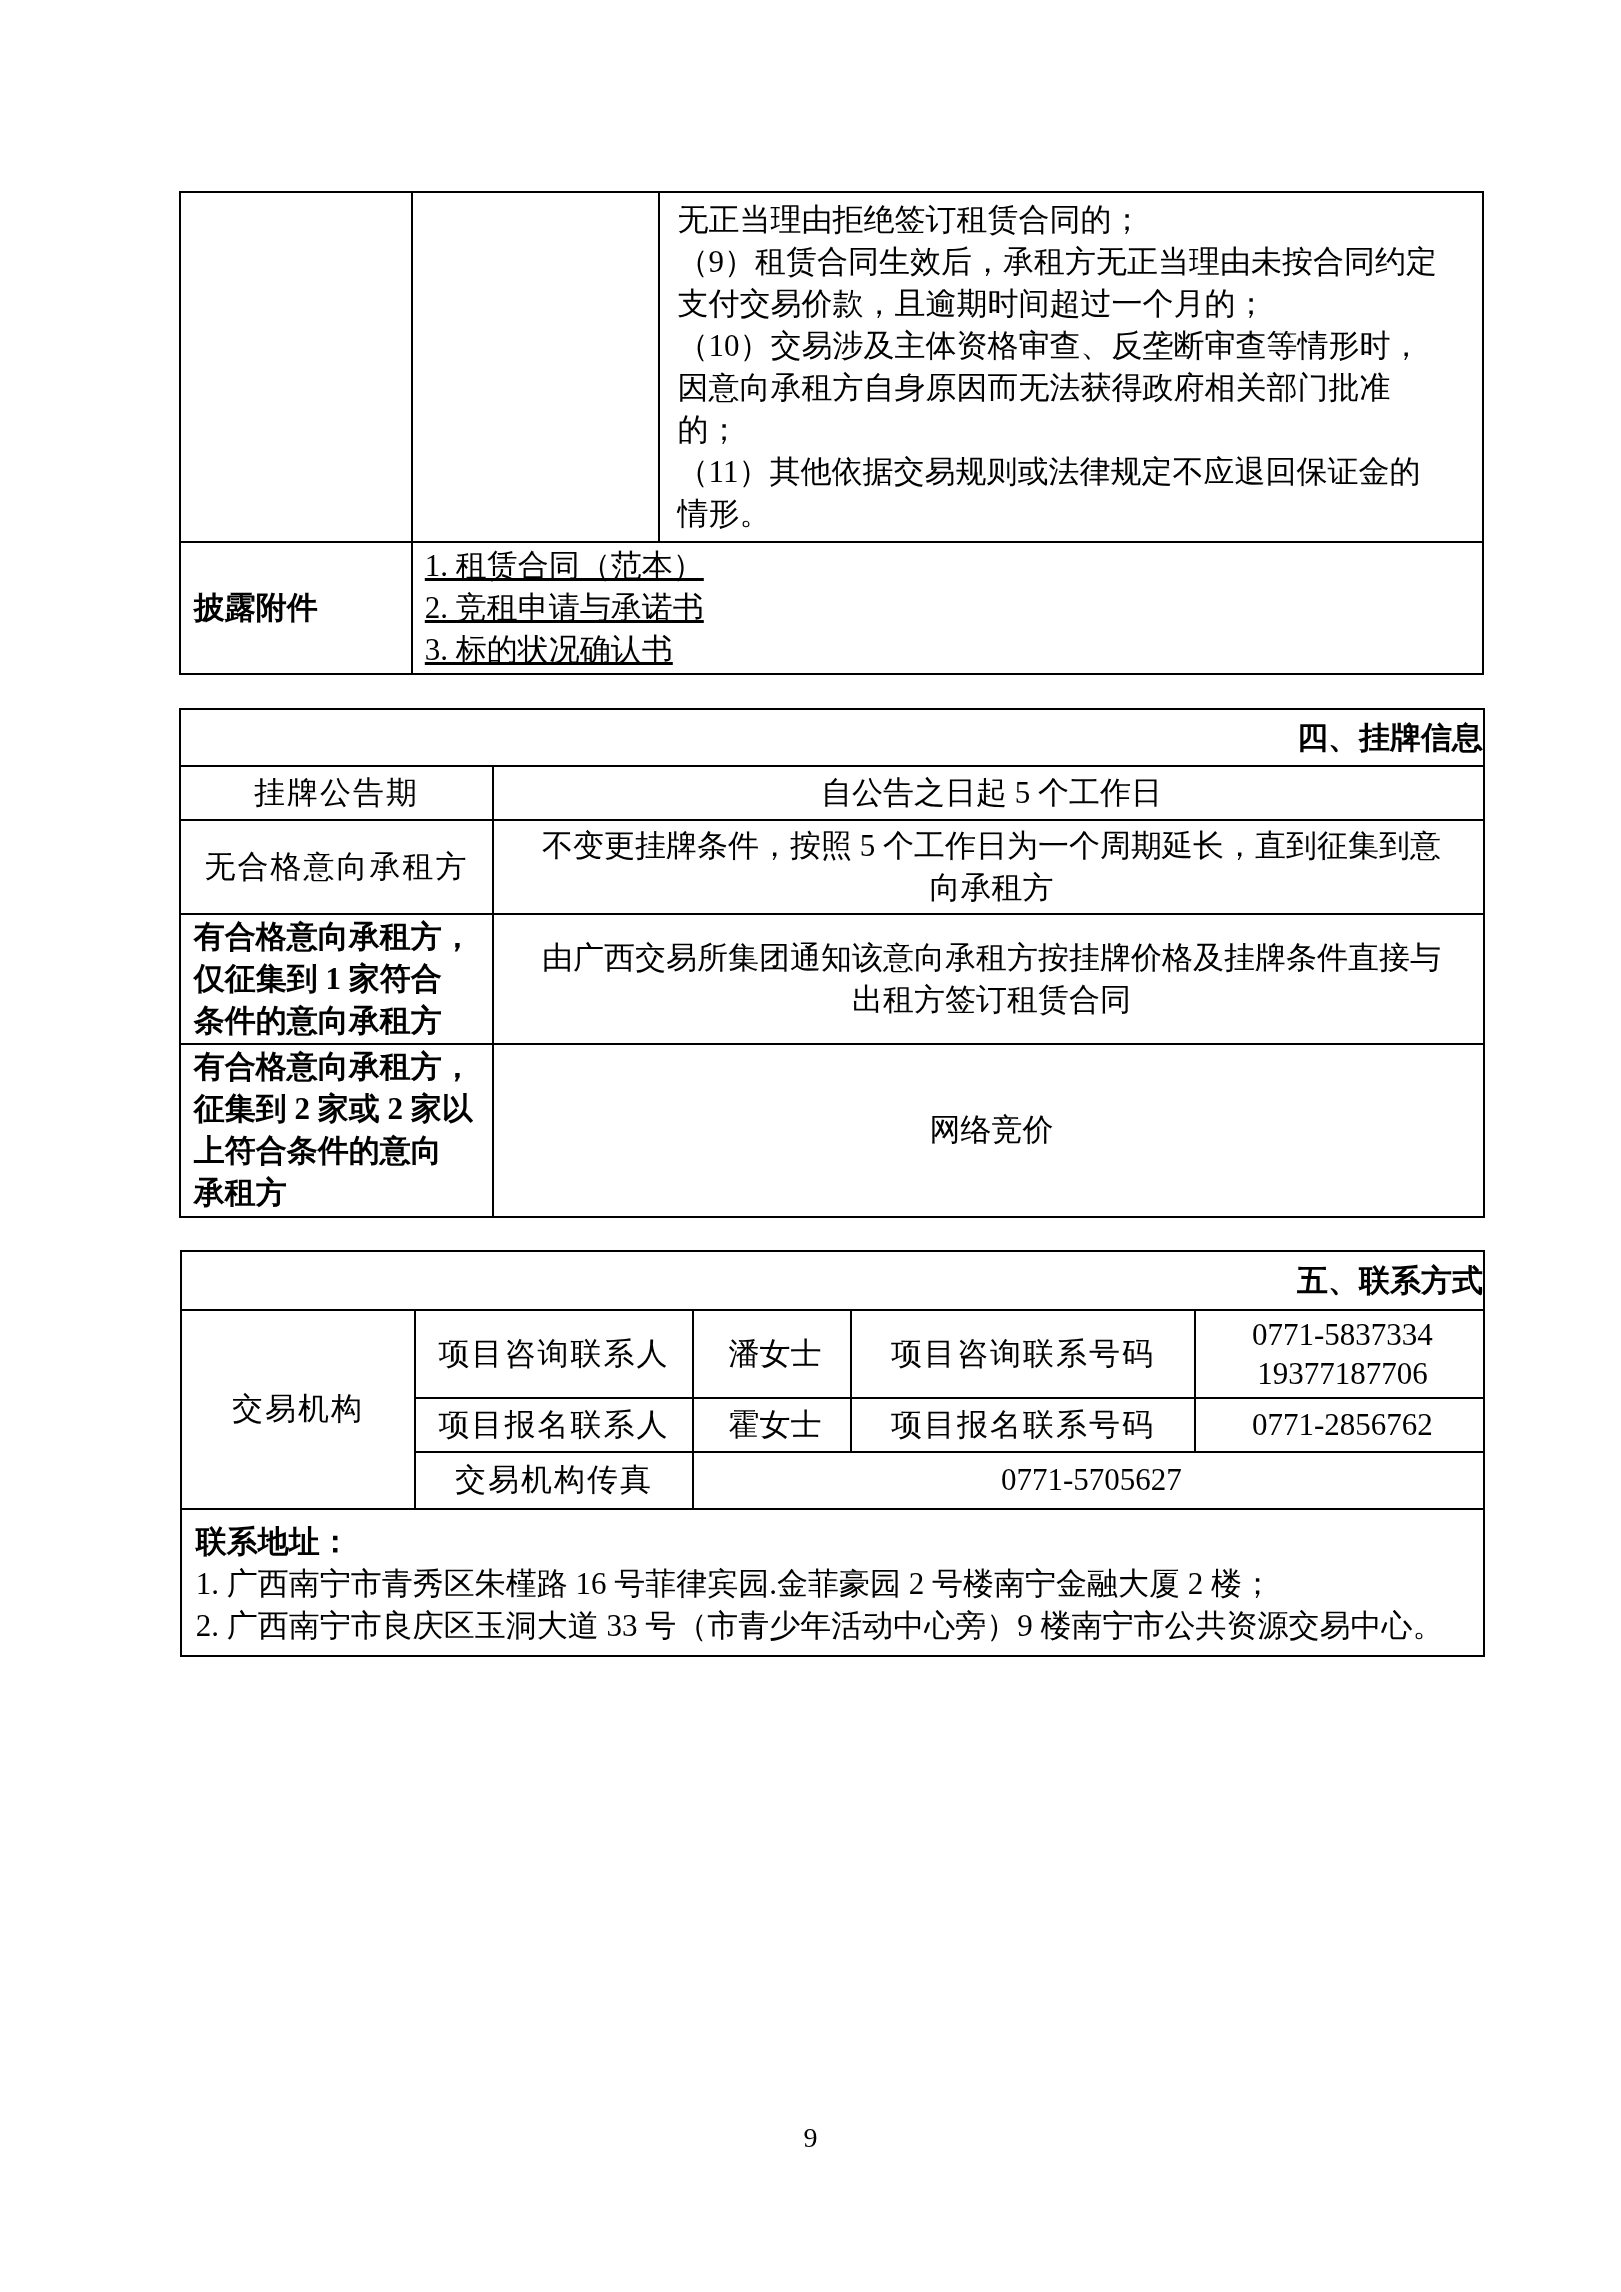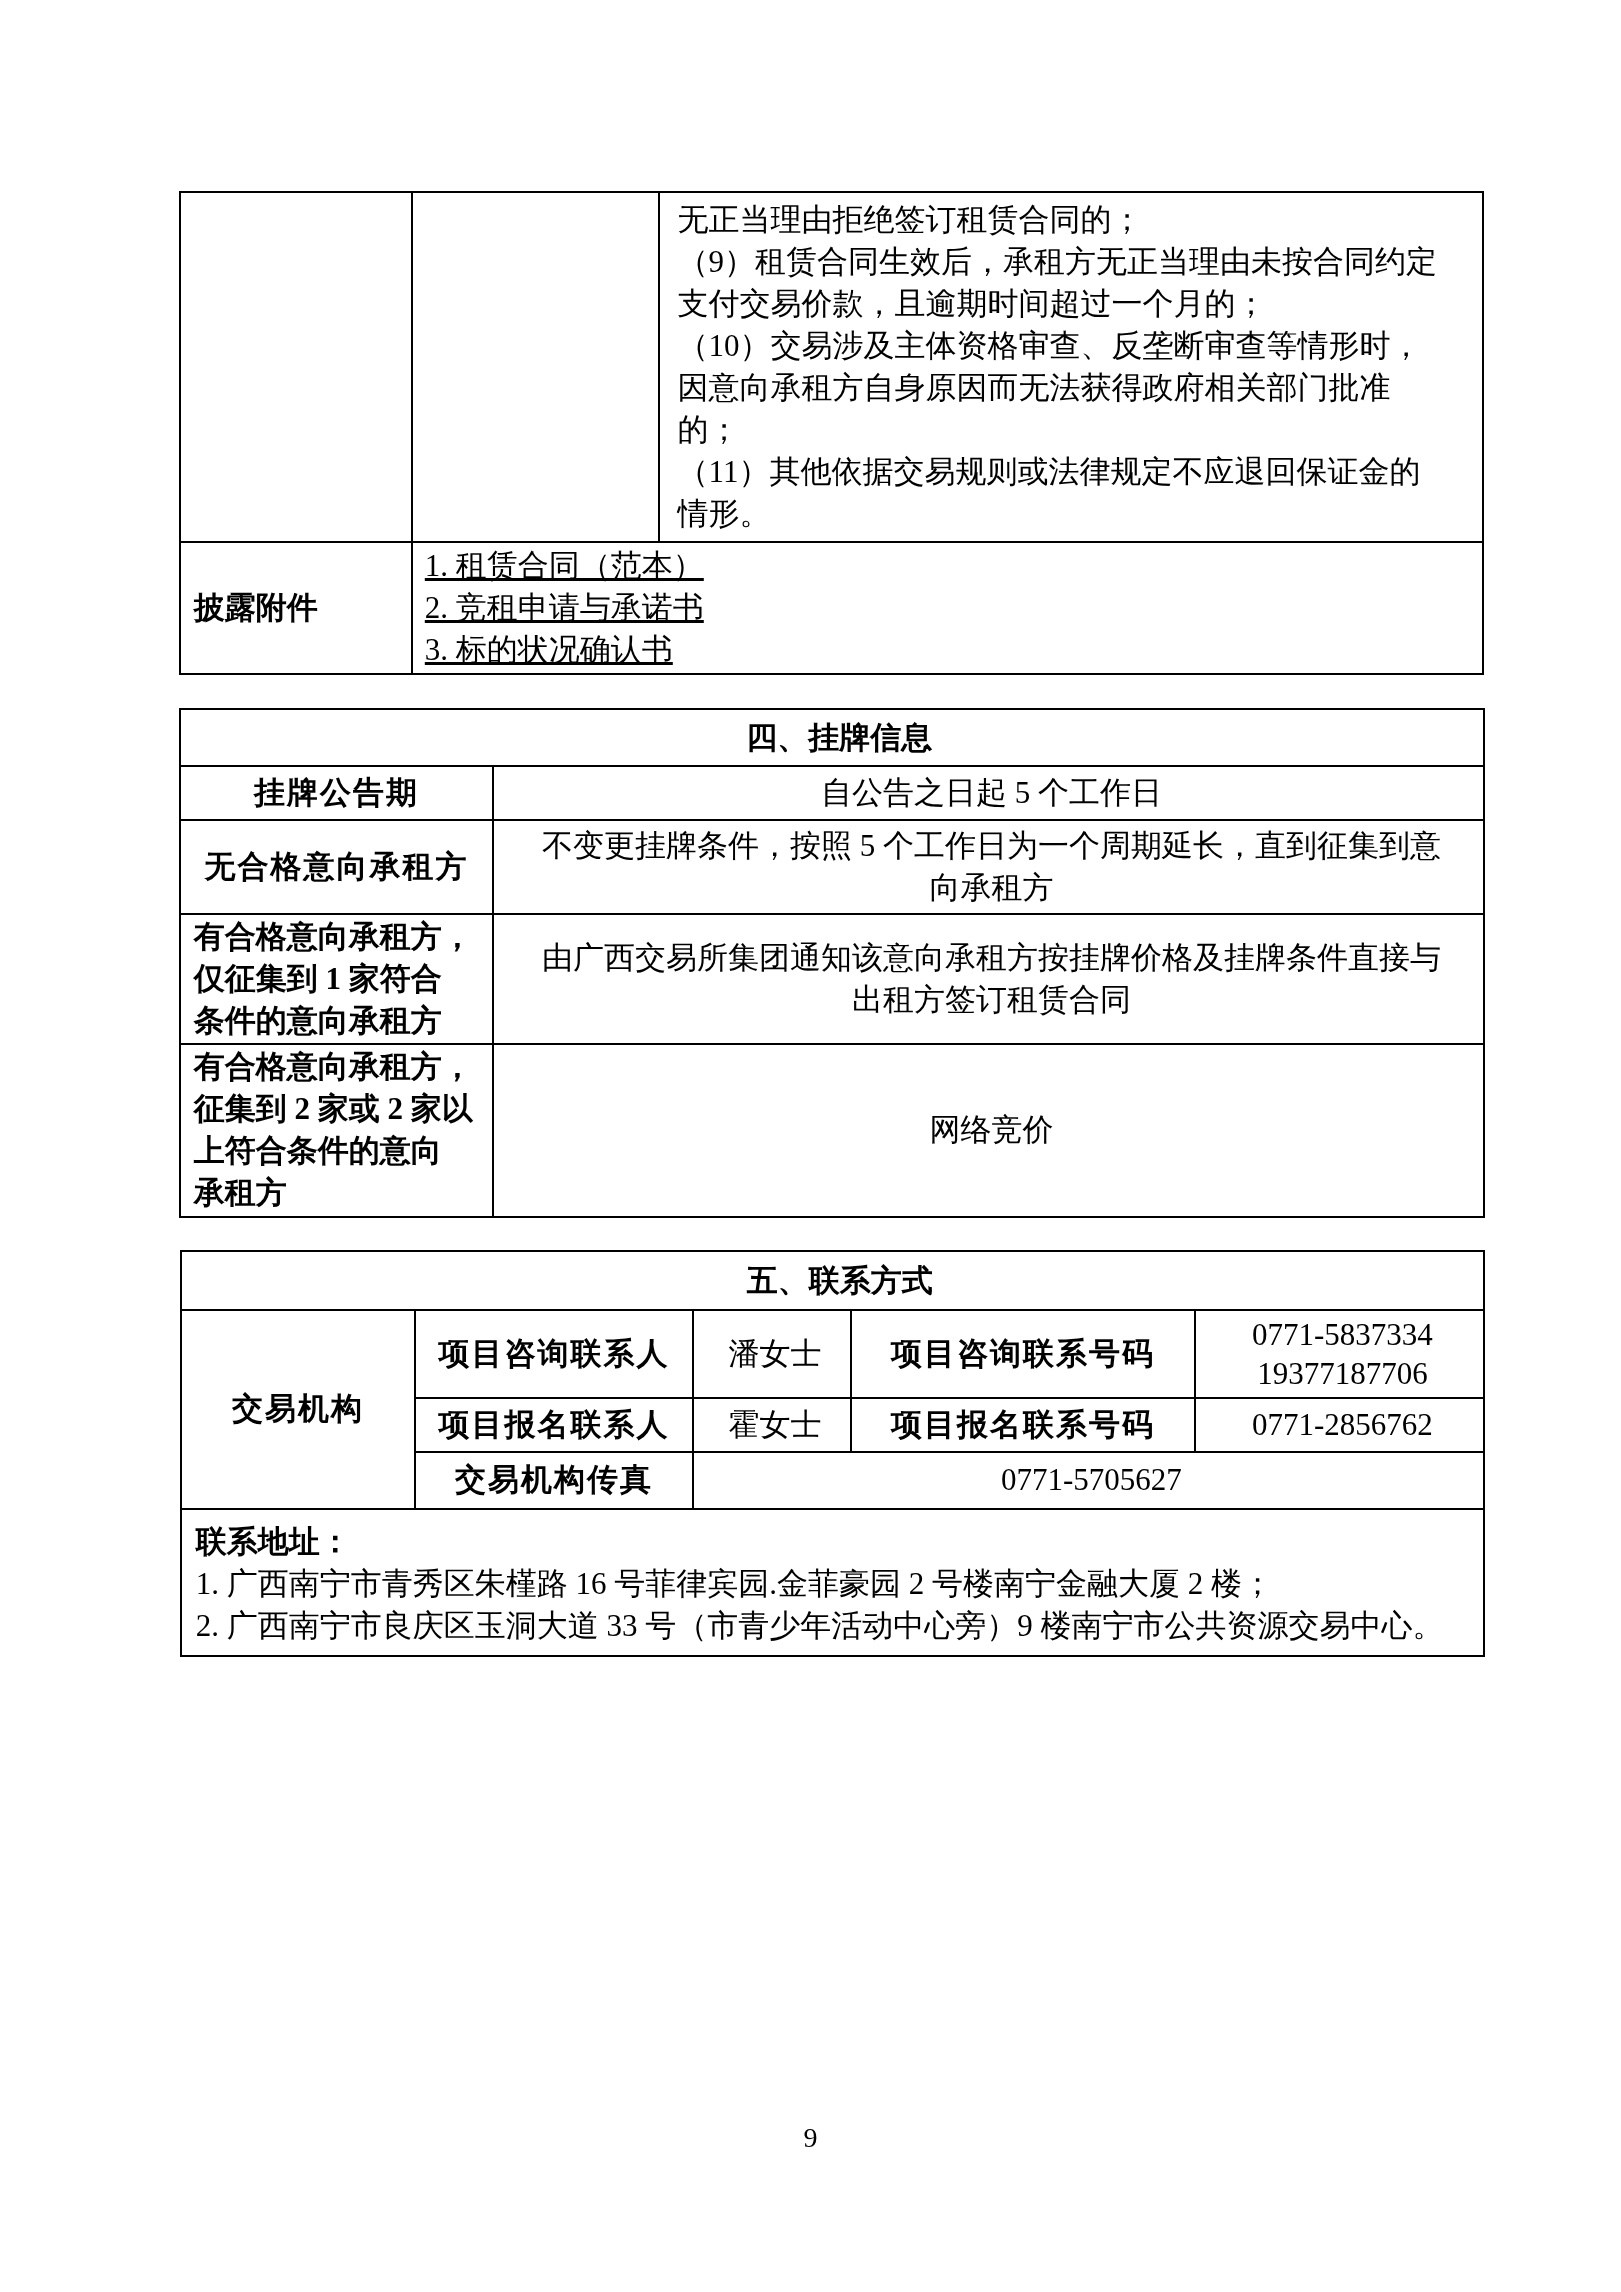--- a/index.html
+++ b/index.html
@@ -20,39 +20,39 @@
   table.doc td {
     border: 2px solid #000;
     font-size: 31px;
     line-height: 42px;
     vertical-align: middle;
     overflow: hidden;
   }
   .pre { white-space: pre-line; }
   .bold { font-weight: bold; }
   .lbl-center {
-    font-weight: bold;
+    font-weight: normal;
     text-align: center;
     letter-spacing: 2px;
     margin-top: 32px;
   }
   .lbl-left {
     font-weight: bold;
     text-align: left;
     padding-left: 12.7px;
     padding-right: 5.9px;
   }
   .val {
     text-align: center;
     padding: 3.9px 9.8px 3.9px 15.7px;
   }
   .top { vertical-align: top; }
   .section-title {
     font-weight: bold;
-    text-align: center;
+    text-align: right;
     padding-left: 14.7px;
     margin-left: 32px;
   }
   .clause-cell { padding: 5.9px 11.8px 5.9px 17.6px; }
   .attach-cell { padding: 2px 9.8px 2px 11.8px; text-decoration: underline; }
   .addr-cell { padding: 9.8px 13.7px 5.9px 13.7px; line-height: 46px; vertical-align: top; }
   .pagenum {
     position: absolute;
     top: 2122px;
     left: 0;

